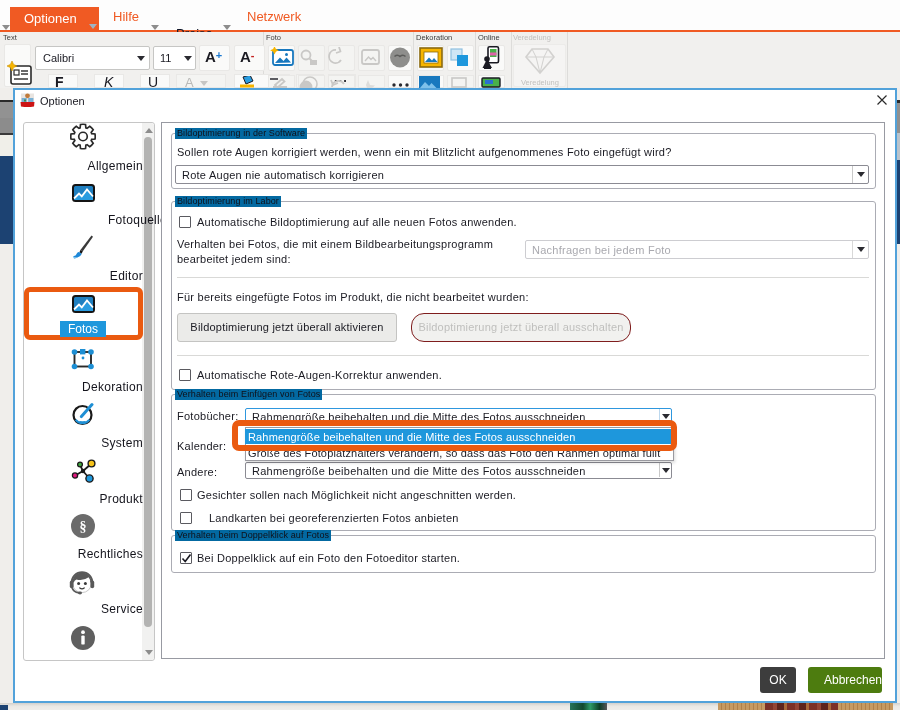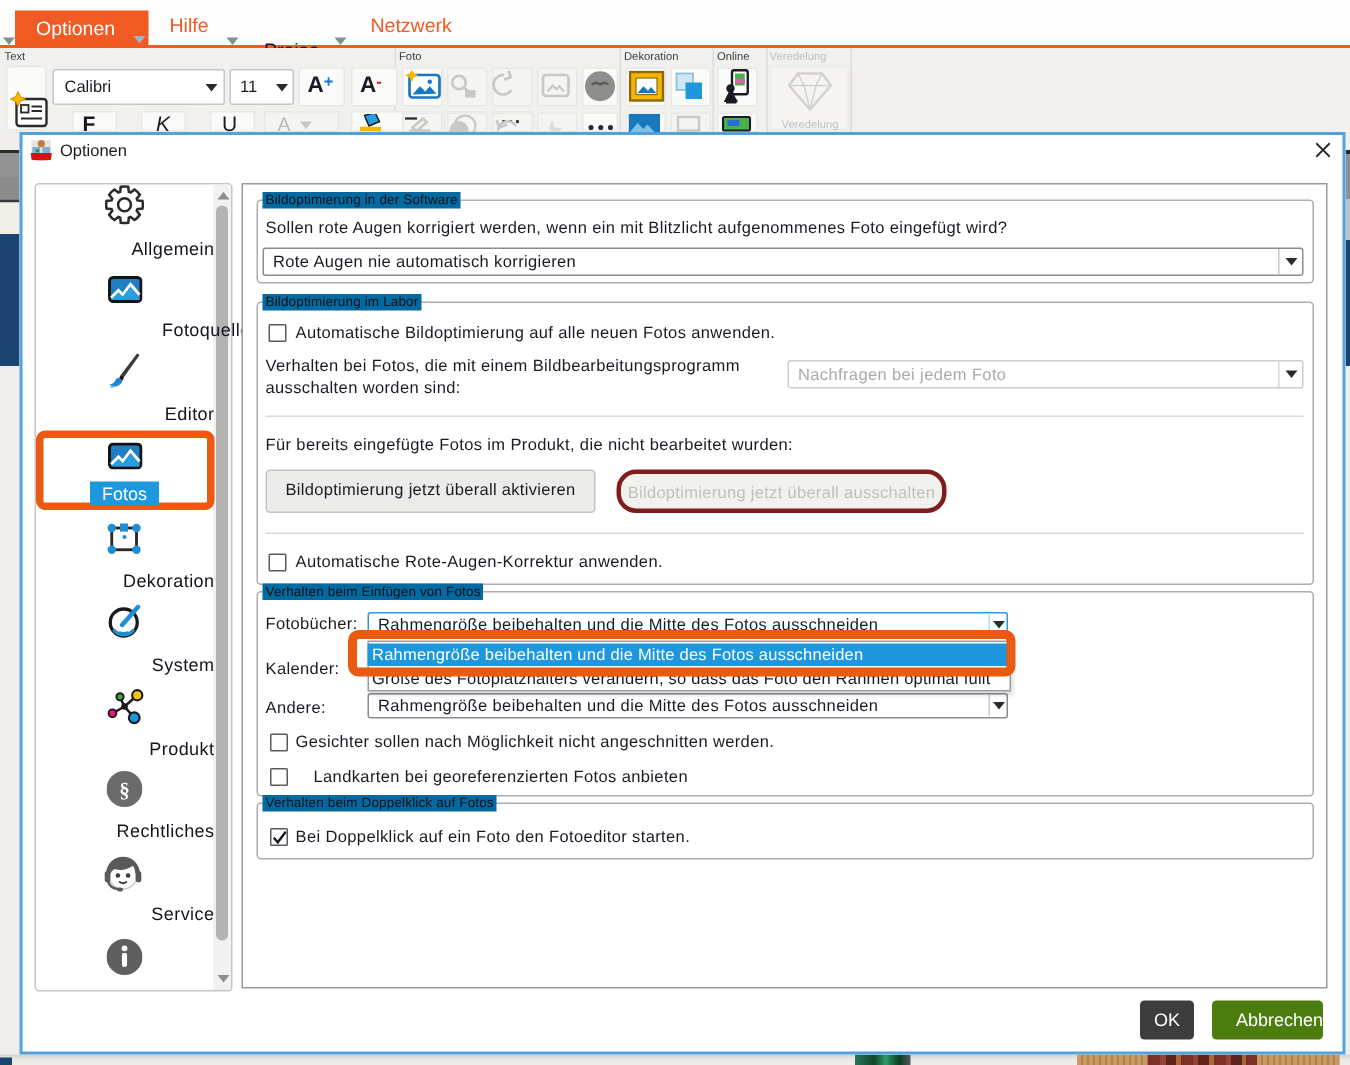--- a/index.html
+++ b/index.html
@@ -315,30 +315,30 @@
   </div>
   <div class="abs" style="left:852px;top:166px;width:1px;height:17px;background:#c9c9c9;"></div>
   <div class="arr" style="left:857px;top:172px;"></div>
 
   <div class="gb" style="left:171px;top:201px;width:705px;height:189px;">
     <div class="gblab">Bildoptimierung im Labor</div>
   </div>
   <div class="cb" style="left:179px;top:216px;"></div>
   <div class="abs t11" style="left:197px;top:216px;">Automatische Bildoptimierung auf alle neuen Fotos anwenden.</div>
   <div class="abs t11" style="left:177px;top:238px;">Verhalten bei Fotos, die mit einem Bildbearbeitungsprogramm</div>
-  <div class="abs t11" style="left:177px;top:253px;">ausschalten worden sind:</div>
+  <div class="abs t11" style="left:177px;top:253px;">bearbeitet jedem sind:</div>
   <div class="sel" style="left:525px;top:240px;width:344px;height:19px;border-color:#cdcdd1;">
     <span class="tx" style="top:3px;color:#a9a9af;">Nachfragen bei jedem Foto</span>
   </div>
   <div class="abs" style="left:852px;top:241px;width:1px;height:17px;background:#d8d8d8;"></div>
   <div class="arr" style="left:857px;top:247px;"></div>
   <div class="seplin" style="left:177px;top:277px;width:692px;"></div>
   <div class="abs t11" style="left:177px;top:291px;">Für bereits eingefügte Fotos im Produkt, die nicht bearbeitet wurden:</div>
   <div class="abs" style="left:177px;top:313px;width:220px;height:29px;background:#ebebe9;border:1px solid #c4c4c2;border-radius:3px;font-size:11px;letter-spacing:0.2px;text-align:center;line-height:27px;color:#1a1a22;">Bildoptimierung jetzt überall aktivieren</div>
-  <div class="abs" style="left:411px;top:313px;width:220px;height:29px;background:#f1f1ef;border:3px solid #7f1d1d;border-radius:13px;font-size:11px;letter-spacing:0.2px;text-align:center;line-height:27px;color:#bfbfbd;">Bildoptimierung jetzt überall ausschalten</div>
+  <div class="abs" style="left:411px;top:313px;width:220px;height:29px;background:#f1f1ef;border:1px solid #7f1d1d;border-radius:13px;font-size:11px;letter-spacing:0.2px;text-align:center;line-height:27px;color:#bfbfbd;">Bildoptimierung jetzt überall ausschalten</div>
   <div class="seplin" style="left:177px;top:355px;width:692px;"></div>
   <div class="cb" style="left:179px;top:369px;"></div>
   <div class="abs t11" style="left:197px;top:369px;">Automatische Rote-Augen-Korrektur anwenden.</div>
 
   <div class="gb" style="left:171px;top:394px;width:705px;height:137px;">
     <div class="gblab">Verhalten beim Einfügen von Fotos</div>
   </div>
   <div class="abs t11" style="left:177px;top:410px;">Fotobücher:</div>
   <div class="sel" style="left:245px;top:408px;width:427px;height:17px;border:1.5px solid #2e97de;">
     <span class="tx" style="top:2px;">Rahmengröße beibehalten und die Mitte des Fotos ausschneiden</span>

